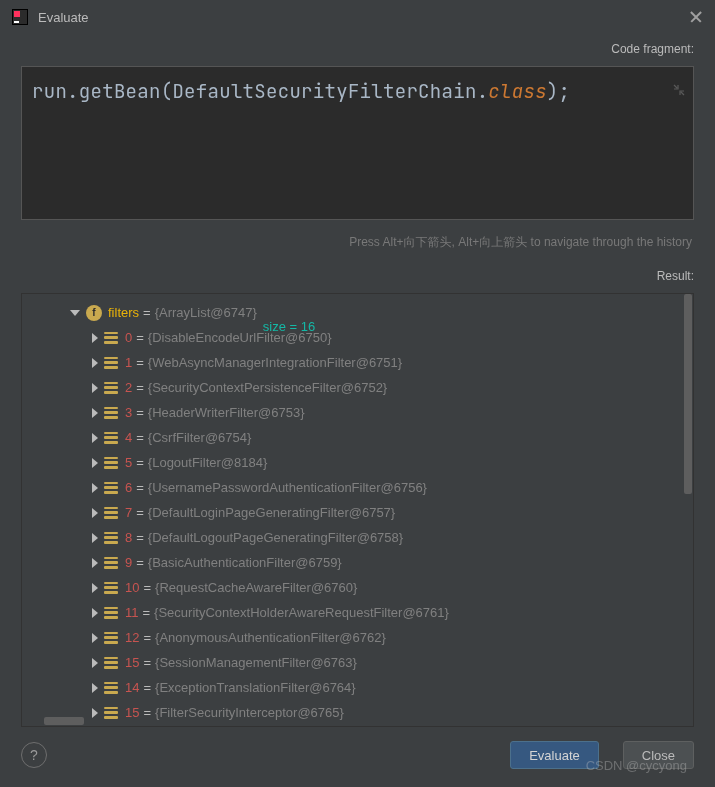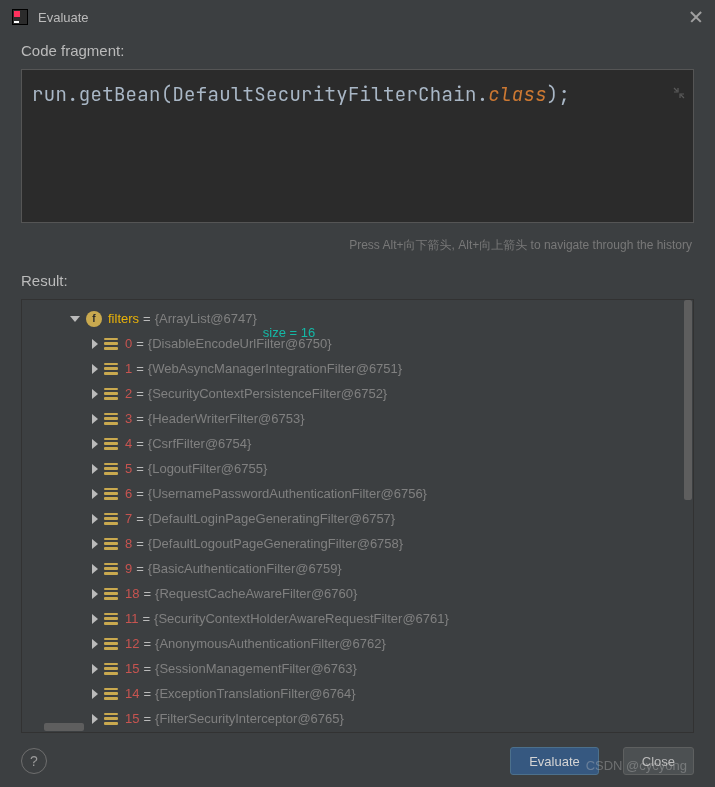--- a/index.html
+++ b/index.html
@@ -35,21 +35,21 @@
     .close-x::before, .close-x::after {
       content: '';
       position: absolute;
       width: 14px; height: 1.5px;
       background: #a0a0a0;
       top: 6px; left: 0;
     }
     .close-x::before { transform: rotate(45deg); }
     .close-x::after { transform: rotate(-45deg); }
     .content { padding: 0 21px; }
-    .label { color: #bbbbbb; margin: 8px 0 10px 0; font-size: 15px; }
+    .label { color: #bbbbbb; margin: 8px 0 10px 0; font-size: 12px; text-align: right; }
     .code-area {
       background: #2b2b2b;
       border: 1px solid #555;
       height: 154px;
       padding: 12px 10px;
       position: relative;
       font-family: "JetBrains Mono", Consolas, monospace;
       font-size: 19px;
     }
     .code-line { white-space: pre; color: #a9b7c6; letter-spacing: 0.3px; }
@@ -292,21 +292,21 @@
         </div>
         <div class="tree-row child">
           <div class="arrow right"></div>
           <div class="array-icon">
             <span></span>
             <span></span>
             <span></span>
           </div>
           <span class="var-idx">5</span>
           <span class="eq"> = </span>
-          <span class="val">{LogoutFilter@6755}</span>
+          <span class="val">{LogoutFilter@8184}</span>
         </div>
         <div class="tree-row child">
           <div class="arrow right"></div>
           <div class="array-icon">
             <span></span>
             <span></span>
             <span></span>
           </div>
           <span class="var-idx">6</span>
           <span class="eq"> = </span>
@@ -345,21 +345,21 @@
           <span class="eq"> = </span>
           <span class="val">{BasicAuthenticationFilter@6759}</span>
         </div>
         <div class="tree-row child">
           <div class="arrow right"></div>
           <div class="array-icon">
             <span></span>
             <span></span>
             <span></span>
           </div>
-          <span class="var-idx">18</span>
+          <span class="var-idx">10</span>
           <span class="eq"> = </span>
           <span class="val">{RequestCacheAwareFilter@6760}</span>
         </div>
         <div class="tree-row child">
           <div class="arrow right"></div>
           <div class="array-icon">
             <span></span>
             <span></span>
             <span></span>
           </div>

